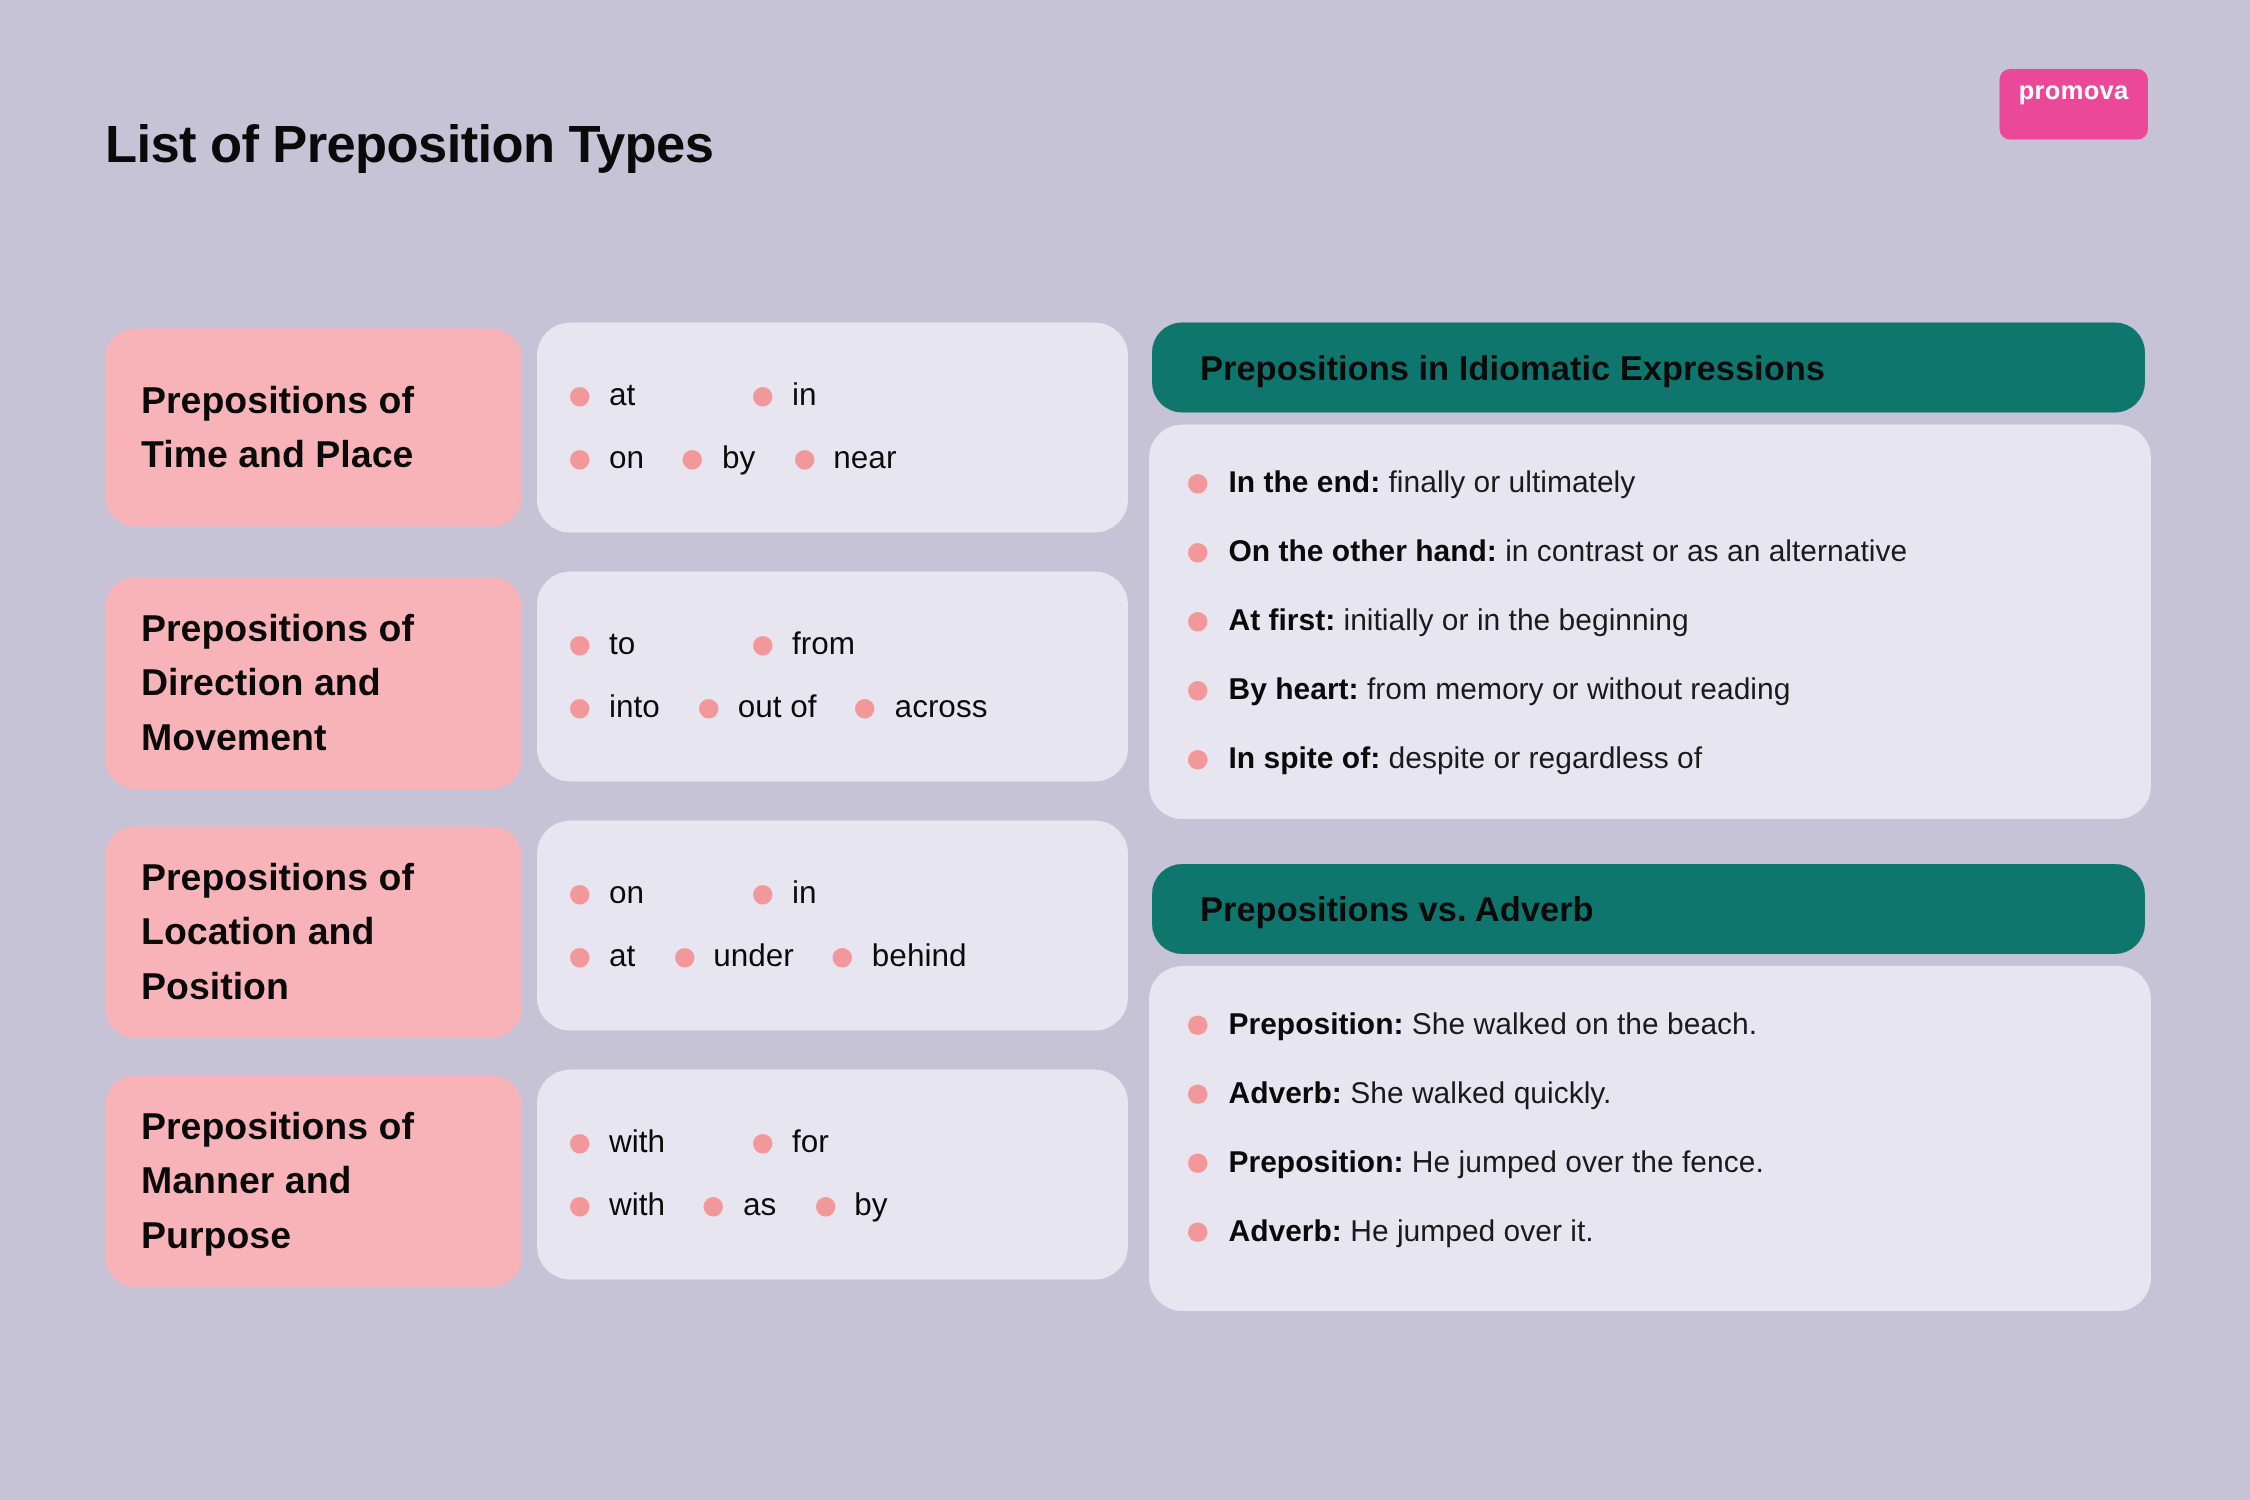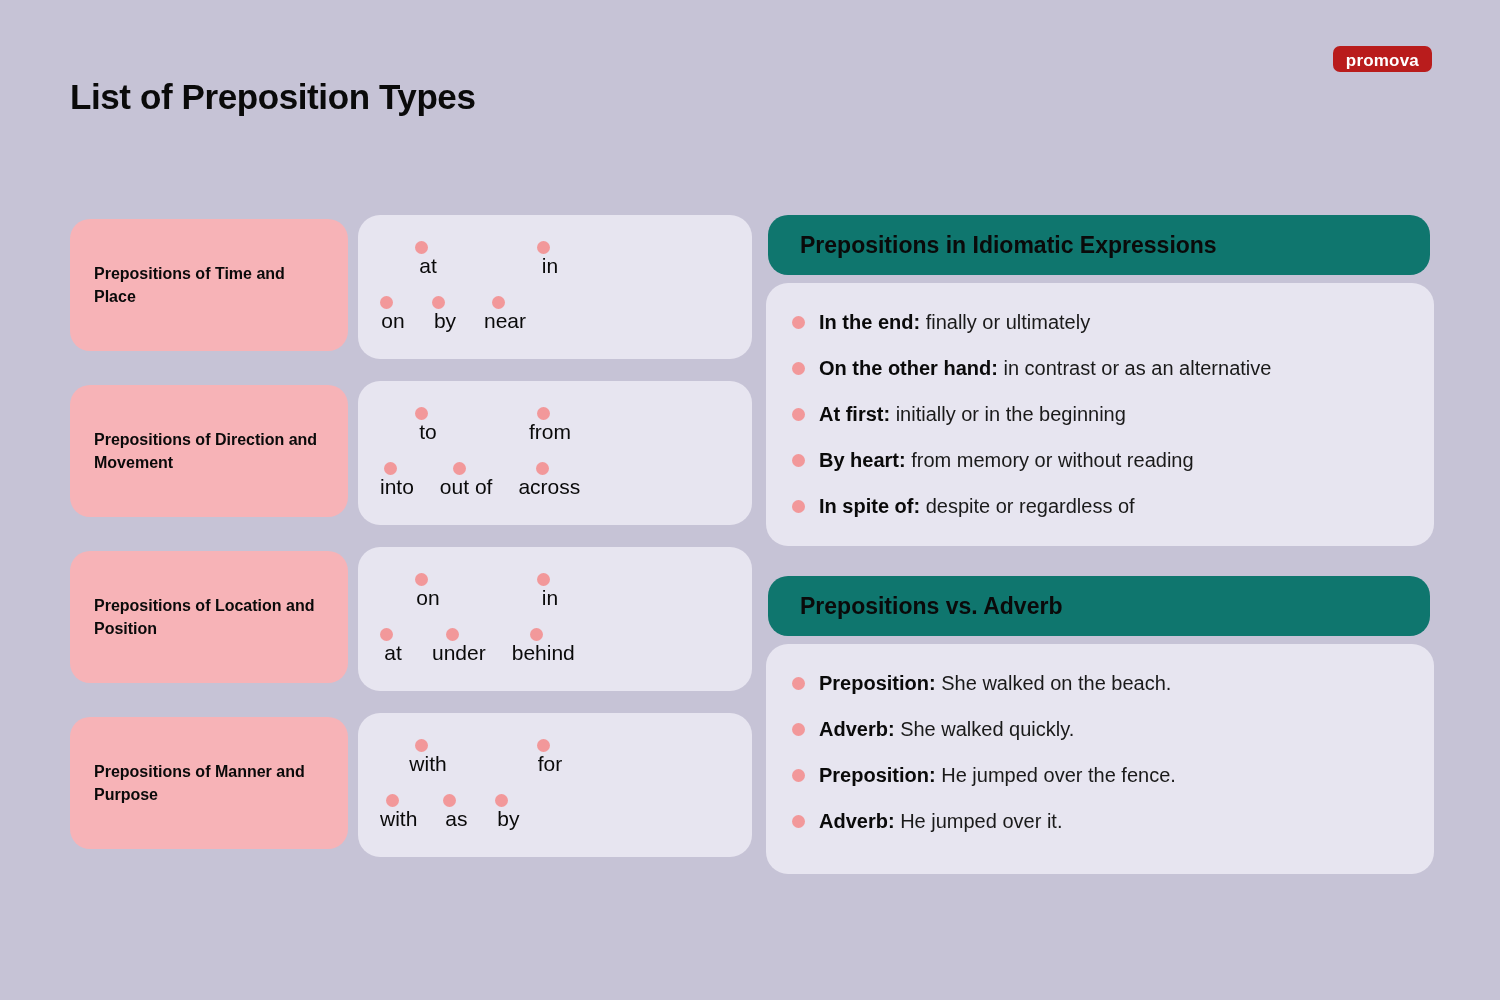--- a/index.html
+++ b/index.html
@@ -25,24 +25,24 @@
     font-weight: 700;
     letter-spacing: -0.4px;
     line-height: 1.1;
     color: #0a0a0a;
     white-space: nowrap;
   }
   .brand-logo {
     position: absolute;
     right: 68px;
     top: 46px;
-    background: #b91c1c;
+    background: #ec4899;
     color: #ffffff;
     border-radius: 7px;
-    padding: 6px 13px 3px 13px;
+    padding: 6px 13px 24px 13px;
     font-size: 17px;
     font-weight: 700;
     letter-spacing: 0.2px;
     line-height: 1;
   }
 
   
   .board {
     position: absolute;
     left: 0;
@@ -75,21 +75,21 @@
     width: 278px;
     min-height: 132px;
     box-sizing: border-box;
     background: #f7b3b7;
     border-radius: 20px;
     display: flex;
     align-items: center;
     padding: 16px 24px;
   }
   .cat-label-text {
-    font-size: 16px;
+    font-size: 25px;
     font-weight: 700;
     line-height: 1.45;
     color: #0a0a0a;
   }
   .cat-chips {
     position: absolute;
     left: 288px;
     top: 0;
     width: 394px;
     min-height: 140px;
@@ -108,21 +108,20 @@
   }
   .chip-line + .chip-line {
     margin-top: 18px;
   }
   .chip {
     display: flex;
     align-items: center;
     font-size: 21px;
     color: #0a0a0a;
     white-space: nowrap;
-    flex-direction: column;
   }
   .chip + .chip {
     margin-left: 26px;
   }
   .chip.w-wide { min-width: 96px; }
   .dot {
     width: 13px;
     height: 13px;
     border-radius: 50%;
     background: #f2989a;

